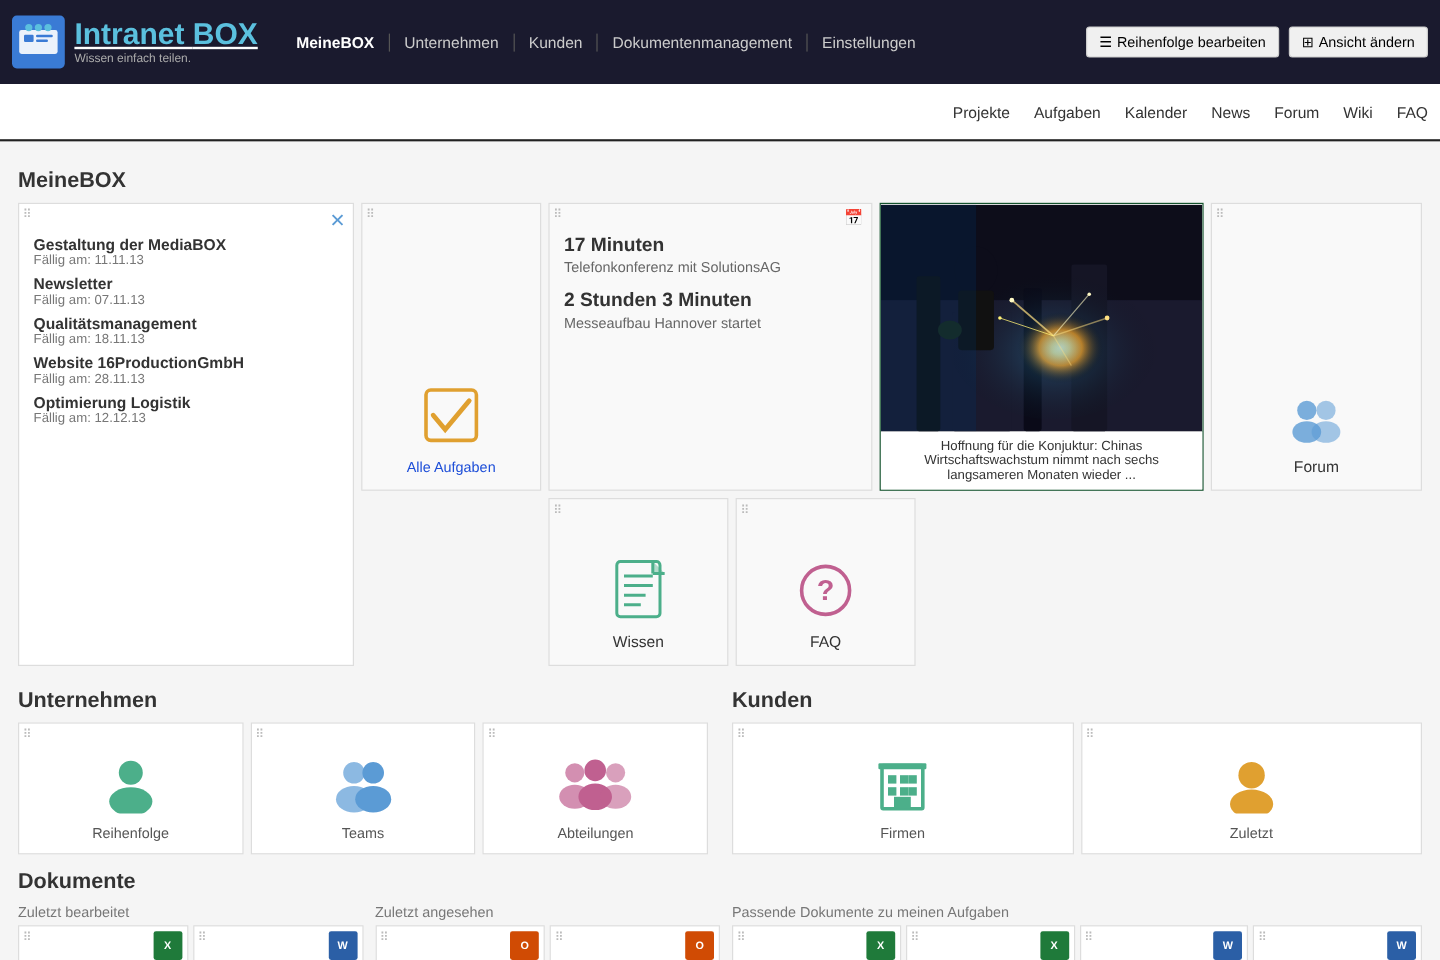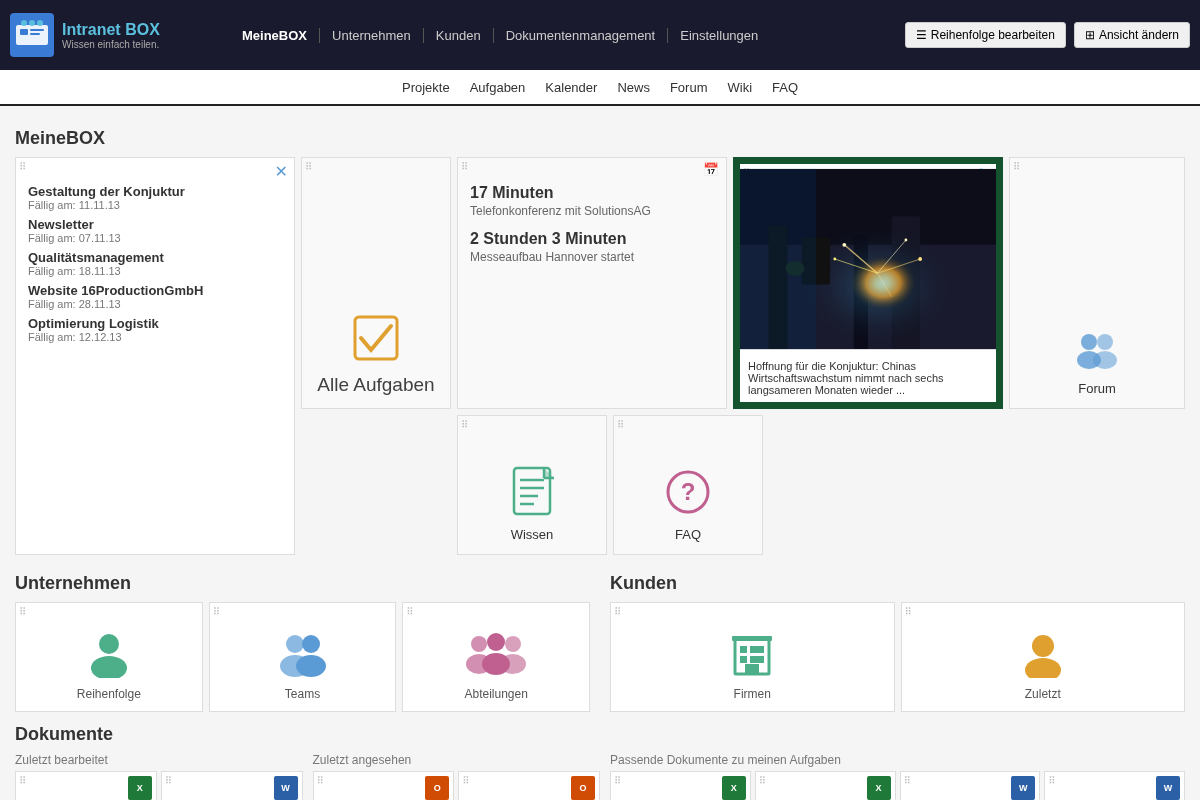--- a/index.html
+++ b/index.html
@@ -4,32 +4,32 @@
   <style>
     * { margin: 0; padding: 0; box-sizing: border-box; }
     body { font-family: Arial, sans-serif; font-size: 13px; color: #333; background: #f5f5f5; }
 
     
     .top-bar { background: #1a1a2e; display: flex; align-items: center; justify-content: space-between; padding: 0 10px; height: 70px; }
     .logo-area { display: flex; align-items: center; gap: 8px; min-width: 200px; }
     .logo-icon { width: 44px; height: 44px; background: #3a7bd5; border-radius: 4px; display: flex; align-items: center; justify-content: center; }
     .logo-icon svg { width: 36px; height: 36px; }
     .logo-text { color: white; }
-    .logo-text .brand { font-size: 16px; font-weight: bold; color: #fff; }
+    .logo-text .brand { font-size: 25px; font-weight: bold; color: #fff; text-decoration: underline; }
     .logo-text .brand span { color: #5bc0de; }
     .logo-text .tagline { font-size: 10px; color: #aaa; }
     .nav-primary { display: flex; align-items: center; gap: 0; flex: 1; padding-left: 20px; }
     .nav-primary a { color: #ccc; text-decoration: none; font-size: 13px; padding: 0 12px; border-right: 1px solid #555; }
     .nav-primary a:first-child { font-weight: bold; color: #fff; }
     .nav-primary a:last-child { border-right: none; }
     .nav-actions { display: flex; gap: 8px; }
     .nav-action-btn { background: #f0f0f0; border: 1px solid #ccc; border-radius: 3px; padding: 5px 10px; font-size: 12px; cursor: pointer; display: flex; align-items: center; gap: 4px; white-space: nowrap; }
 
     
-    .second-nav { background: white; border-bottom: 2px solid #222; display: flex; align-items: center; justify-content: center; padding: 0 10px; height: 36px; }
+    .second-nav { background: white; border-bottom: 2px solid #222; display: flex; align-items: center; justify-content: flex-end; padding: 0 10px; height: 48px; }
     .second-nav-links { display: flex; gap: 20px; }
     .second-nav-links a { color: #333; text-decoration: none; font-size: 13px; padding: 8px 0; }
 
     
     .main { padding: 10px 15px; background: #f5f5f5; }
 
     
     .section-title { font-size: 18px; font-weight: bold; color: #333; margin: 12px 0 8px 0; }
 
     
@@ -37,29 +37,29 @@
 
     
     .tasks-card { background: white; border: 1px solid #ddd; padding: 10px 12px; flex: 0 0 280px; min-height: 290px; position: relative; }
     .task-item { margin-bottom: 6px; }
     .task-item .task-name { font-weight: bold; font-size: 13px; color: #333; }
     .task-item .task-due { font-size: 11px; color: #777; }
 
     
     .alle-card { background: #f9f9f9; border: 1px solid #ddd; flex: 0 0 150px; min-height: 140px; display: flex; flex-direction: column; align-items: center; justify-content: flex-end; padding-bottom: 12px; position: relative; cursor: pointer; }
     .alle-card .check-icon { margin-bottom: 8px; }
-    .alle-card .card-label { font-size: 19px; color: #404040; }
+    .alle-card .card-label { font-size: 12px; color: #1d4ed8; }
 
     
     .timer-card { background: #f9f9f9; border: 1px solid #ddd; flex: 0 0 270px; min-height: 140px; padding: 12px; position: relative; }
     .timer-sub { font-size: 12px; color: #666; margin-bottom: 12px; }
     .timer-count { font-size: 16px; font-weight: bold; color: #333; margin-bottom: 2px; }
 
     
-    .news-card { background: white; border: 7px solid #14532d; flex: 0 0 270px; overflow: hidden; position: relative; }
+    .news-card { background: white; border: 1px solid #14532d; flex: 0 0 270px; overflow: hidden; position: relative; text-align: center; }
     .news-caption { padding: 6px 8px; font-size: 11px; color: #333; background: white; }
 
     
     .forum-card { background: #f9f9f9; border: 1px solid #ddd; flex: 1; min-height: 140px; display: flex; flex-direction: column; align-items: center; justify-content: flex-end; padding-bottom: 12px; position: relative; cursor: pointer; }
 
     
     .wissen-card { background: #f9f9f9; border: 1px solid #ddd; flex: 0 0 150px; min-height: 140px; display: flex; flex-direction: column; align-items: center; justify-content: flex-end; padding-bottom: 12px; position: relative; cursor: pointer; }
 
     
     .faq-card { background: #f9f9f9; border: 1px solid #ddd; flex: 0 0 150px; min-height: 140px; display: flex; flex-direction: column; align-items: center; justify-content: flex-end; padding-bottom: 12px; position: relative; cursor: pointer; }
@@ -147,21 +147,21 @@
   <div class="section-title">MeineBOX</div>
 
   <div class="cards-row">
 
     <div class="tasks-card" style="flex: 0 0 280px; min-height: 290px;">
       <div class="drag-handle">⠿</div>
       <div style="position:absolute;top:4px;right:6px;color:#5b9bd5;font-size:16px;cursor:pointer;">✕</div>
 
       <div style="margin-top:16px;">
         <div class="task-item">
-          <div class="task-name">Gestaltung der Konjuktur</div>
+          <div class="task-name">Gestaltung der MediaBOX</div>
           <div class="task-due">Fällig am: 11.11.13</div>
         </div>
         <div class="task-item">
           <div class="task-name">Newsletter</div>
           <div class="task-due">Fällig am: 07.11.13</div>
         </div>
         <div class="task-item">
           <div class="task-name">Qualitätsmanagement</div>
           <div class="task-due">Fällig am: 18.11.13</div>
         </div>

